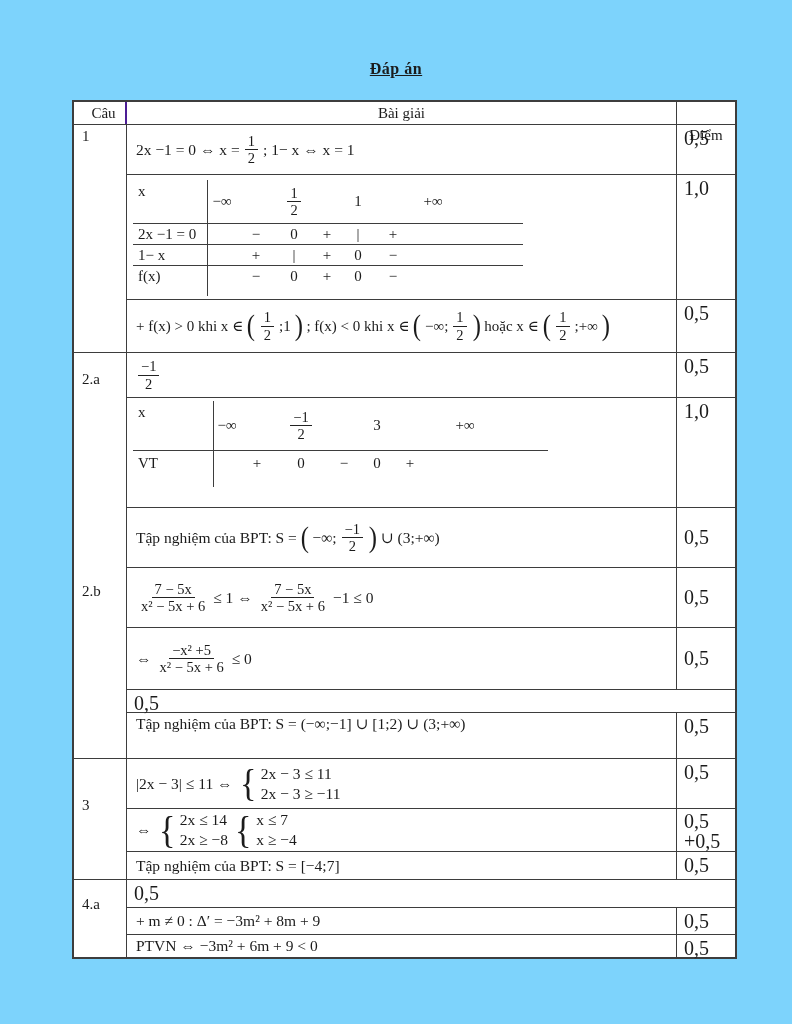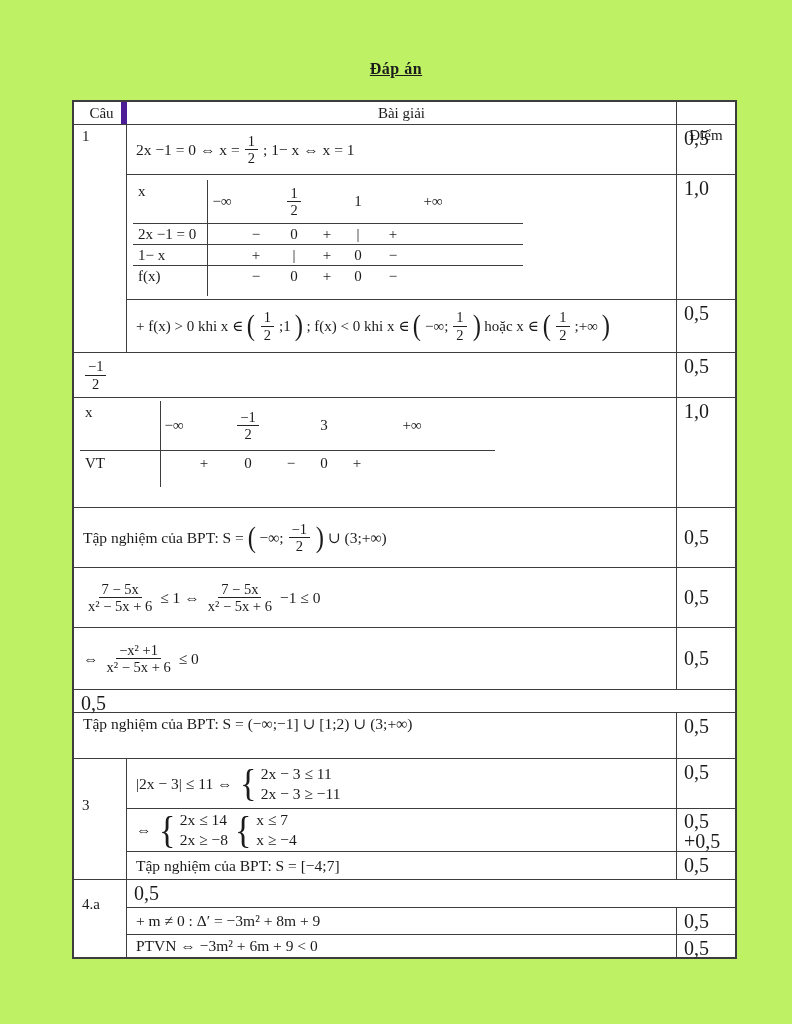--- a/index.html
+++ b/index.html
@@ -1,30 +1,30 @@
 <!DOCTYPE html>
 <html><head>
 <meta charset="utf-8">
 <style>
   * { box-sizing: border-box; margin: 0; padding: 0; }
   html,body { background:#fff; }
   .page {
-    position: relative; width: 792px; height: 1024px; background: #bef264;
+    position: relative; width: 792px; height: 1024px; background: #7dd3fc;
     font-family: "Liberation Serif", "DejaVu Serif", serif; color: #1b1b1b;
     overflow: hidden;
   }
   .title {
     position: absolute; top: 60px; left: 0; width: 100%;
     text-align: center; font-weight: bold; font-size: 16px;
     text-decoration: underline; letter-spacing: 0.5px;
   }
   .tbl { position: absolute; left: 72px; top: 100px; width: 665px; border: 2px solid #3d3d3d; background:#fff; }
   .thead { display: flex; height: 23px; border-bottom: 1px solid #3d3d3d; font-size: 15px; }
   .hc { display: flex; align-items: center; justify-content: center; }
-  .hc.cau { width: 53px; border-right: 6px solid #4c1d95; padding-left: 8px; }
+  .hc.cau { width: 53px; border-right: 2px solid #4c1d95; padding-left: 8px; }
   .hc.main { flex: 1; border-right: 1px solid #3d3d3d; }
   .hc.pts { width: 58px; margin-top: 33px; }
   .group { display: flex; border-bottom: 1px solid #3d3d3d; }
   .group:last-child { border-bottom: none; }
   .gcau { width: 53px; border-right: 1px solid #3d3d3d; position: relative; font-size: 15px; }
   .glab { position: absolute; left: 8px; white-space: nowrap; }
   .gbody { flex: 1; display: flex; flex-direction: column; justify-content: flex-end; }
   .sub { display: flex; border-bottom: 1px solid #3d3d3d; }
   .gbody .sub:last-child { border-bottom: none; }
   .cnt { flex: 1; border-right: 1px solid #3d3d3d; display: flex; align-items: center;
@@ -174,20 +174,24 @@
             <span class="t">;+∞</span>
             <span class="bp">)</span>
           </div>
           <div class="scr">0,5</div>
         </div>
 
       </div>
     </div>
 
     <div class="group">
+      <div class="gcau">
+        <span class="glab" style="top:18px">2.a</span>
+        <span class="glab" style="top:230px">2.b</span>
+      </div>
       <div class="gbody">
 
         <div class="sub" style="height:45px">
           <div class="cnt">
             <span class="frac">
                 <span class="fn">−1</span>
                 <span class="fd">2</span>
               </span>
           </div>
           <div class="scr">0,5</div>
@@ -255,21 +259,21 @@
               </span>
             <span class="t">−1 ≤ 0</span>
           </div>
           <div class="scr mid">0,5</div>
         </div>
 
         <div class="sub" style="height:62px">
           <div class="cnt">
             <span class="t">⇔</span>
             <span class="frac">
-                <span class="fn">−x² +1</span>
+                <span class="fn">−x² +5</span>
                 <span class="fd">x² − 5x + 6</span>
               </span>
             <span class="t">≤ 0</span>
           </div>
           <div class="scr mid">0,5</div>
         </div>
 
         <div class="sub" style="height:23px">
           <div class="scr">0,5</div>
         </div>

